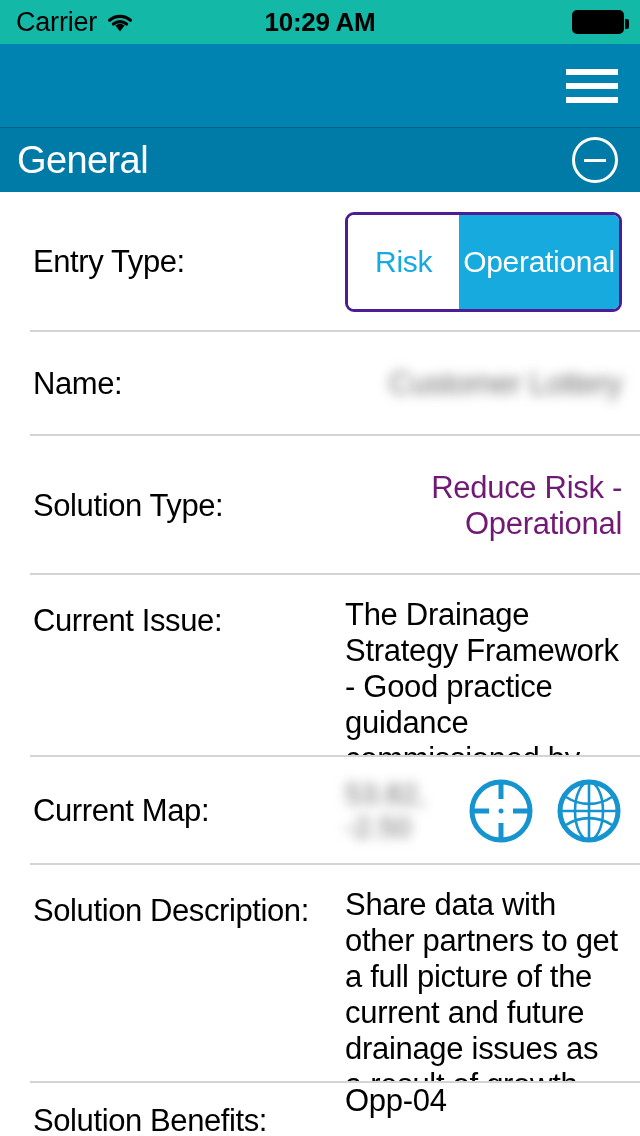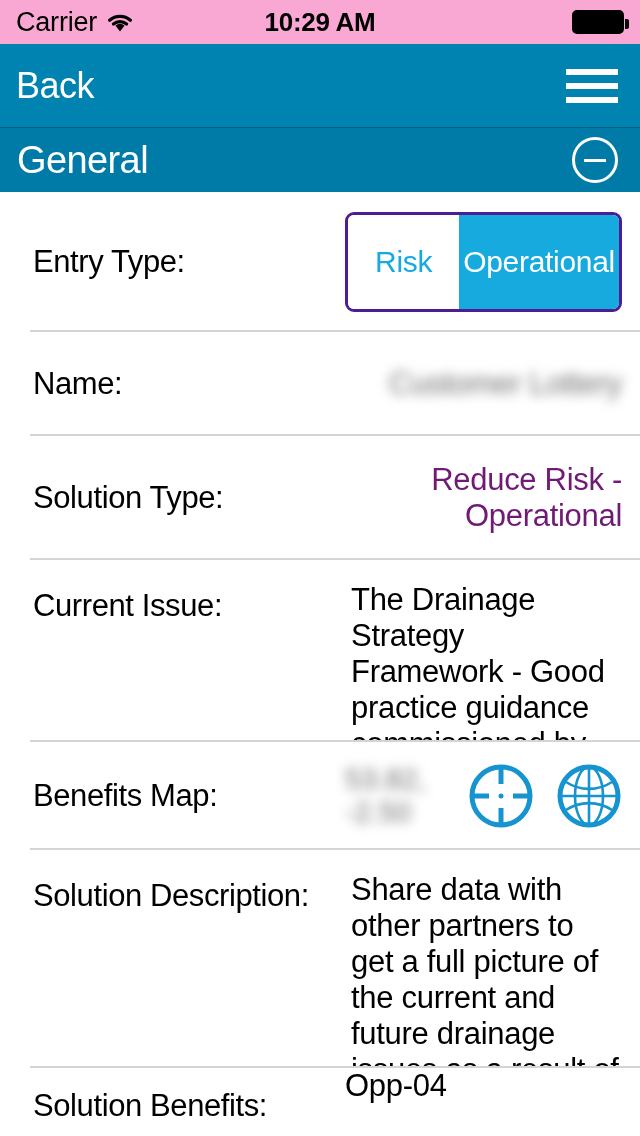--- a/index.html
+++ b/index.html
@@ -7,21 +7,21 @@
     width:640px; height:1136px;
     background:#ffffff;
     font-family:"Liberation Sans", sans-serif;
     -webkit-font-smoothing:antialiased;
     overflow:hidden;
   }
   .phone { position:relative; width:640px; height:1136px; overflow:hidden; background:#fff; }
 
   
   .statusbar {
-    height:44px; background:#f9a8d4;
+    height:44px; background:#14b8a6;
     display:flex; align-items:center;
     padding:0 16px; position:relative;
   }
   .sb-left { display:flex; align-items:center; gap:8px; }
   .sb-carrier { font-size:27px; color:#000; letter-spacing:-0.2px; }
   .sb-time {
     position:absolute; left:0; right:0; text-align:center;
     font-size:26px; font-weight:bold; color:#000; letter-spacing:-0.3px;
     pointer-events:none;
   }
@@ -87,36 +87,36 @@
   }
   .row.no-rule::after { display:none; }
   .row-label {
     font-size:31px; color:#000000; letter-spacing:-0.4px;
     flex:0 0 312px; line-height:1.15;
   }
   .row-value {
     flex:1; font-size:31px; color:#000000; letter-spacing:-0.3px;
     line-height:1.16;
   }
-  .row.top { align-items:flex-start;gap:6px; }
+  .row.top { align-items:flex-start; }
   .row.top .row-label { padding-top:28px; }
   .row.top .row-value { padding-top:22px; }
   .link { color:#701a75; }
   .blurred {
     filter:blur(6px);
     color:#6f6f6f;
     display:inline-block;
     text-align:right;
   }
   .val-right { text-align:right; }
 
   
   .row-entry  { height:140px; }
   .row-name   { height:104px; }
-  .row-soltype{ height:124px;align-items:center; }
+  .row-soltype{ height:139px;align-items:center; }
   .row-issue  { height:182px; }
   .row-locmap { height:108px; }
   .row-desc   { height:218px; }
   .row-benefits { height:auto; min-height:66px; align-items:flex-start; }
   .row-benefits .row-label { padding-top:20px; }
 
   
   .segmented {
     display:flex; width:278px; height:100px;
     border:3px solid #4c1d95; border-radius:9px;
@@ -155,21 +155,20 @@
         </svg>
       </span>
     </div>
     <div class="sb-time">10:29 AM</div>
     <div class="sb-right">
       <span class="battery"></span>
     </div>
   </div>
 
   <div class="navbar">
-    <div class="nav-back">Back</div>
     <div class="nav-menu">
       <span></span>
       <span></span>
       <span></span>
     </div>
   </div>
 
   <div class="section-header">
     <div class="section-title">General</div>
     <div class="collapse-btn">
@@ -198,21 +197,21 @@
       <div class="row-label">Solution Type:</div>
       <div class="row-value val-right link">Reduce Risk - Operational</div>
     </div>
 
     <div class="row row-issue top overflow-clip">
       <div class="row-label">Current Issue:</div>
       <div class="row-value">The Drainage Strategy Framework - Good practice guidance commissioned by the Environment Agency and Ofwat highlights the importance</div>
     </div>
 
     <div class="row row-locmap">
-      <div class="row-label">Benefits Map:</div>
+      <div class="row-label">Current Map:</div>
       <div class="locmap-value">
         <span class="coords">53.82, -2.50</span>
         <span class="map-icon">
           <svg viewBox="0 0 66 66" width="66" height="66">
             <circle cx="33" cy="33" r="29" fill="none" stroke="#1694CF" stroke-width="5"></circle>
             <line x1="33" y1="4" x2="33" y2="21" stroke="#1694CF" stroke-width="5"></line>
             <line x1="33" y1="45" x2="33" y2="62" stroke="#1694CF" stroke-width="5"></line>
             <line x1="4" y1="33" x2="21" y2="33" stroke="#1694CF" stroke-width="5"></line>
             <line x1="45" y1="33" x2="62" y2="33" stroke="#1694CF" stroke-width="5"></line>
             <circle cx="33" cy="33" r="2.5" fill="#1694CF"></circle>

